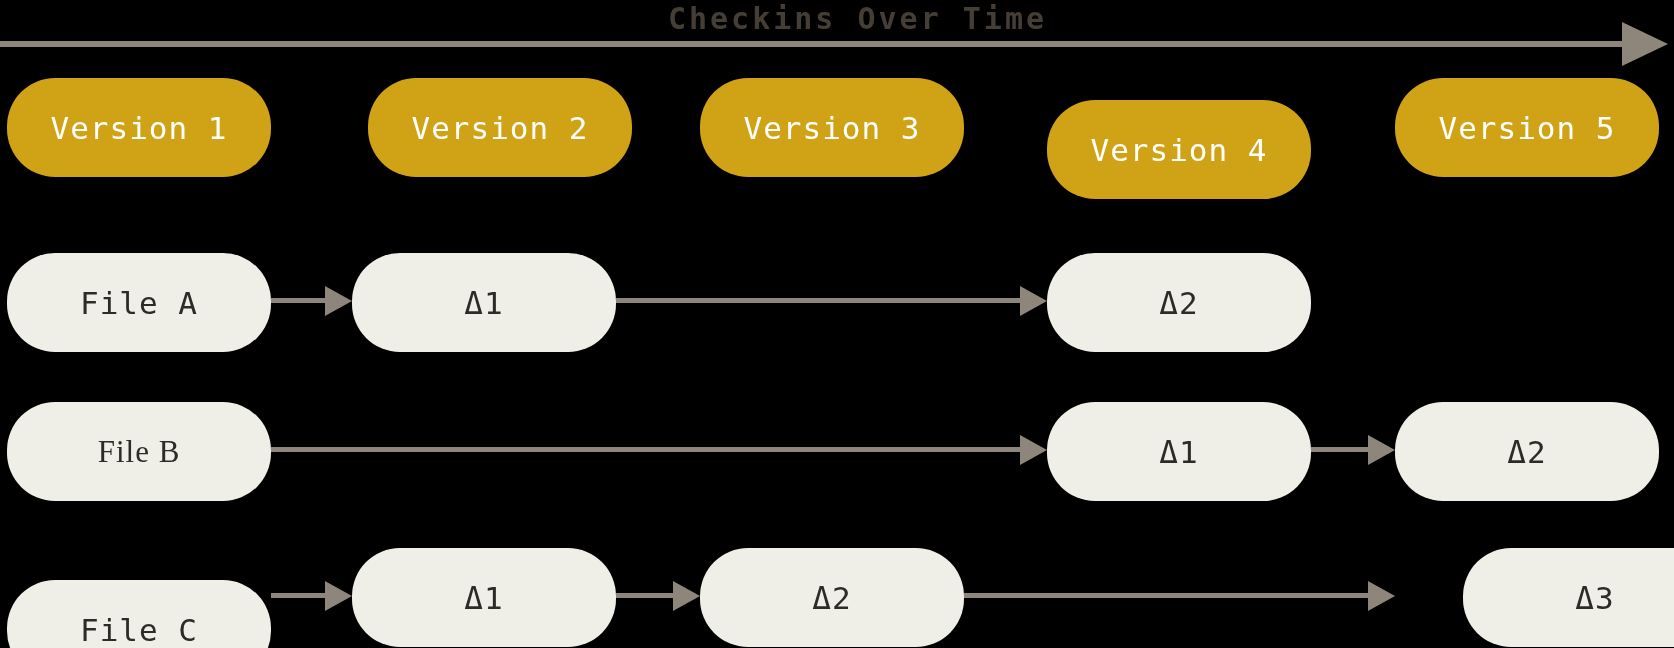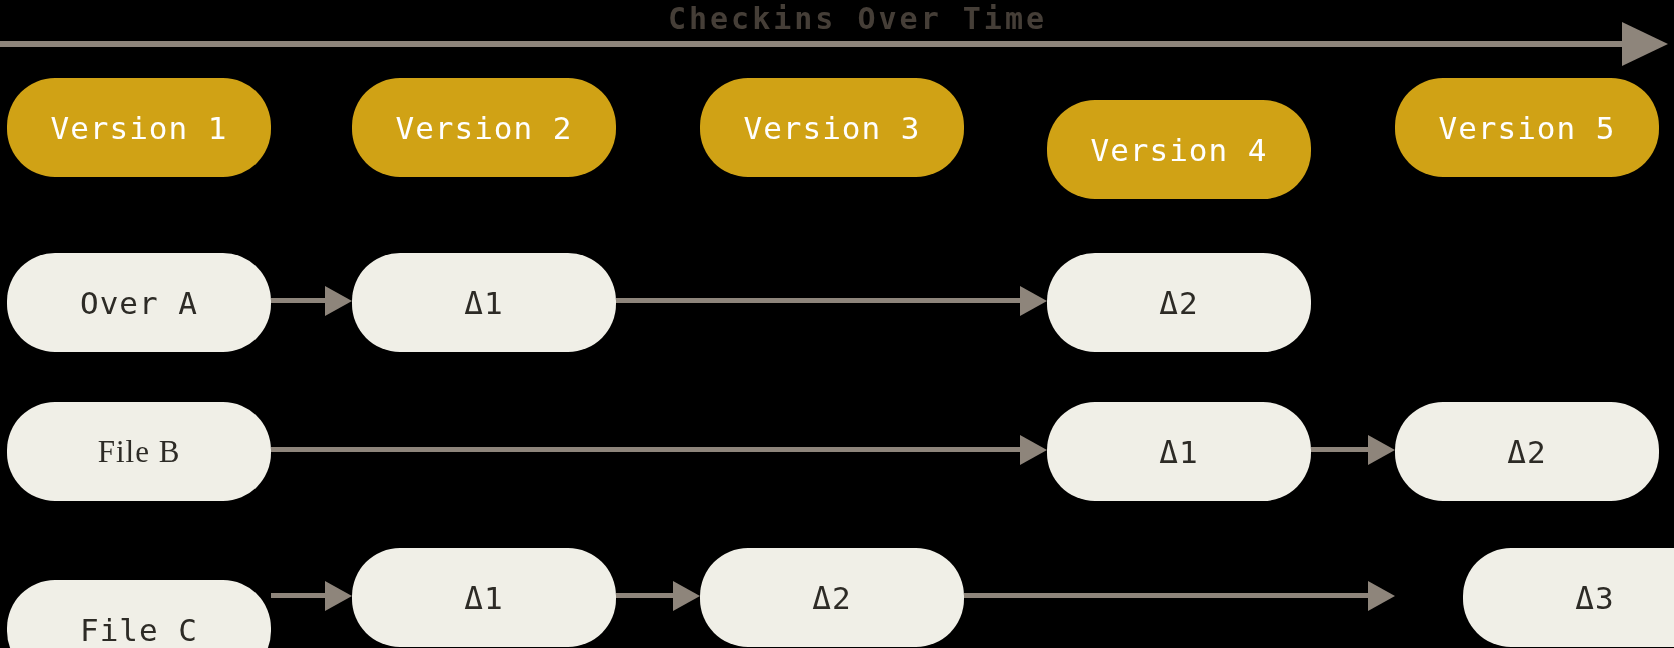--- a/index.html
+++ b/index.html
@@ -59,25 +59,25 @@
 </style>
 </head>
 <body>
 
 <div id="canvas" style="--bg: #000000; --version-pill: #D0A215; --version-text: #FFFFFF; --file-pill: #F0EFE7; --file-text: #2D2B26; --arrow: #8E857B; --title-text: #453E37;">
   <div class="diagram-title">Checkins Over Time</div>
   <div id="layer">
       <div class="arrow-line" style="left: 0px; top: 41px; width: 1622px; height: 6px;"></div>
       <div class="arrow-head" style="left: 1622px; top: 22px; border-top: 22px solid transparent; border-bottom: 22px solid transparent; border-left: 46px solid rgb(142, 133, 123);"></div>
       <div class="pill version" style="left: 7px; top: 78px;">Version 1</div>
-      <div class="pill version" style="left: 352px; top: 78px;">Version 2</div>
+      <div class="pill version" style="left: 368px; top: 78px;">Version 2</div>
       <div class="pill version" style="left: 700px; top: 78px;">Version 3</div>
       <div class="pill version" style="left: 1047px; top: 78px; margin-top: 22px;">Version 4</div>
       <div class="pill version" style="left: 1395px; top: 78px;">Version 5</div>
-      <div class="pill file" style="left: 7px; top: 253px;">Over A</div>
+      <div class="pill file" style="left: 7px; top: 253px;">File A</div>
       <div class="pill delta" style="left: 352px; top: 253px;">Δ1</div>
       <div class="pill delta" style="left: 1047px; top: 253px;">Δ2</div>
       <div class="arrow-line" style="left: 271px; top: 298px; width: 54px; height: 5px;"></div>
       <div class="arrow-head" style="left: 325px; top: 285.5px; border-top: 15px solid transparent; border-bottom: 15px solid transparent; border-left: 27px solid rgb(142, 133, 123);"></div>
       <div class="arrow-line" style="left: 616px; top: 298px; width: 404px; height: 5px;"></div>
       <div class="arrow-head" style="left: 1020px; top: 285.5px; border-top: 15px solid transparent; border-bottom: 15px solid transparent; border-left: 27px solid rgb(142, 133, 123);"></div>
       <div class="pill file" style="left: 7px; top: 402px; font-family: Liberation Serif, serif;">File B</div>
       <div class="pill delta" style="left: 1047px; top: 402px;">Δ1</div>
       <div class="pill delta" style="left: 1395px; top: 402px;">Δ2</div>
       <div class="arrow-line" style="left: 271px; top: 447px; width: 749px; height: 5px;"></div>

